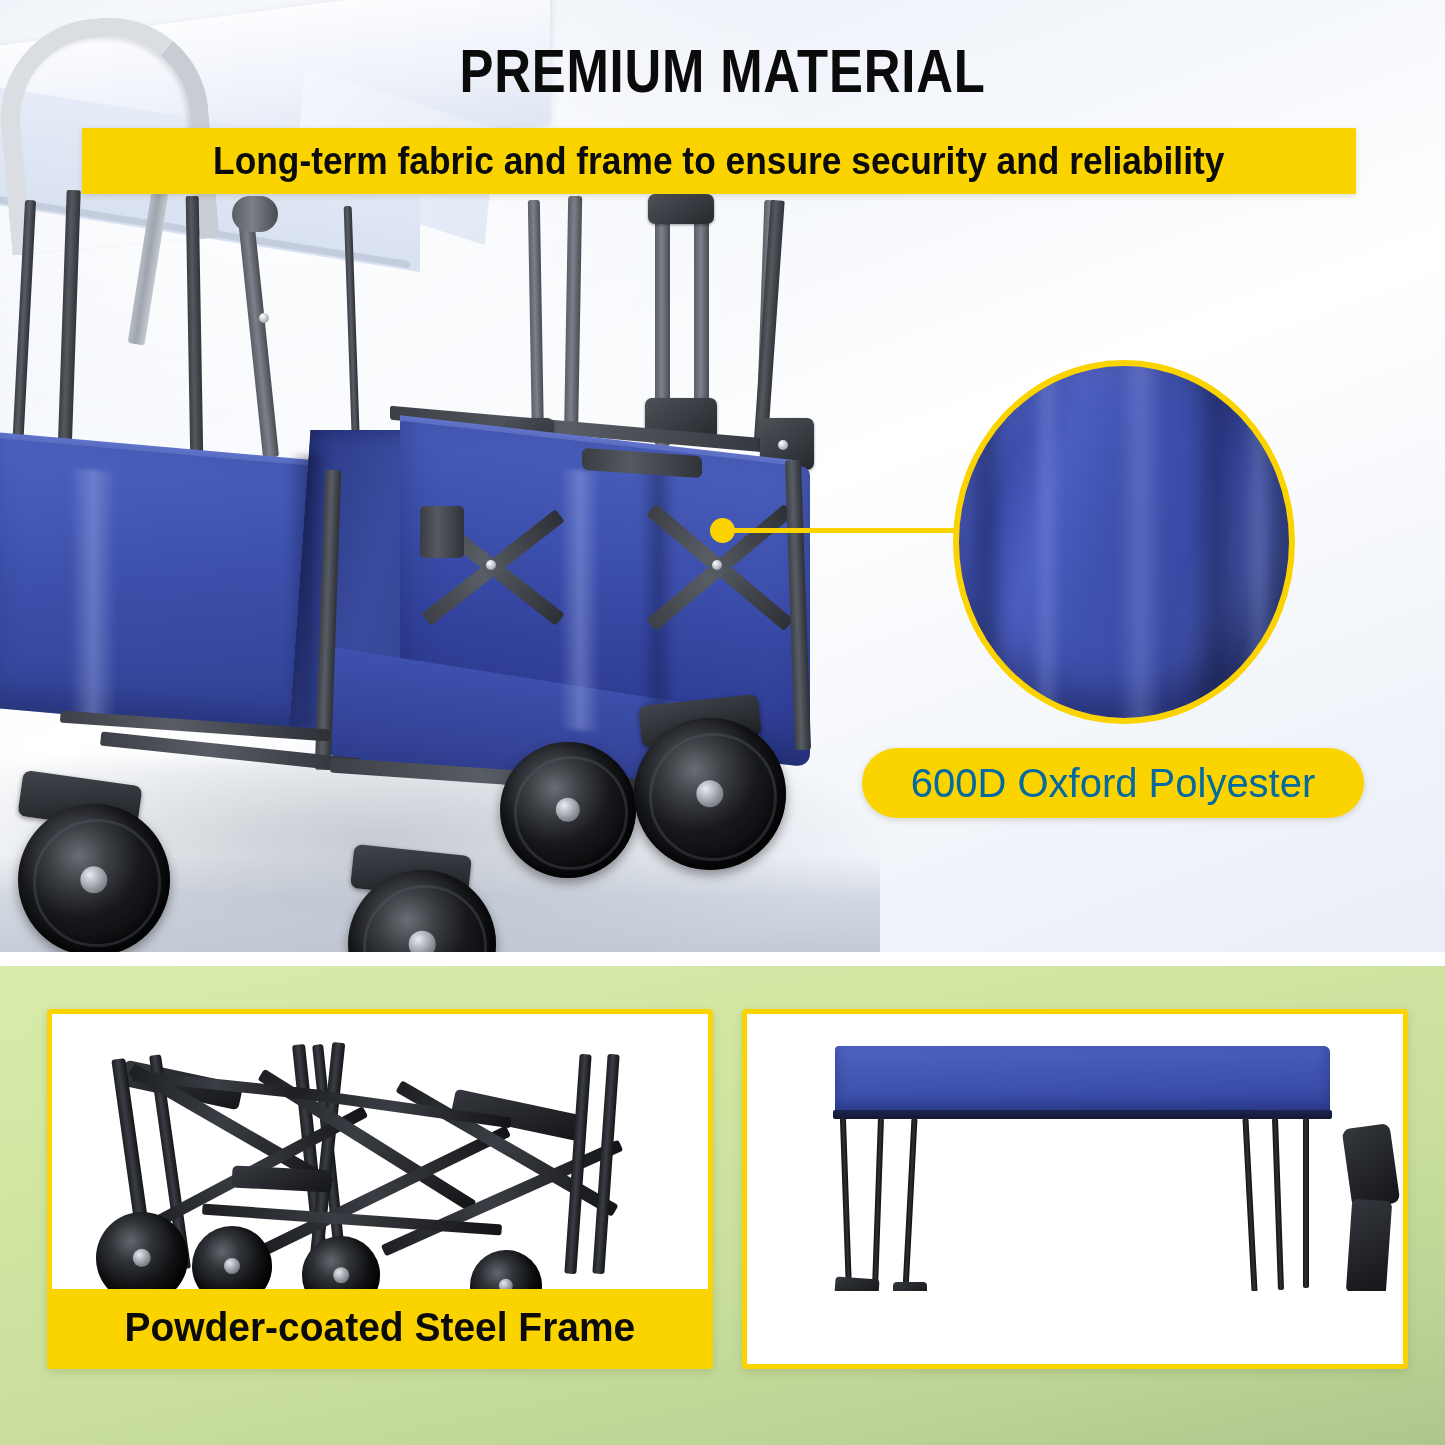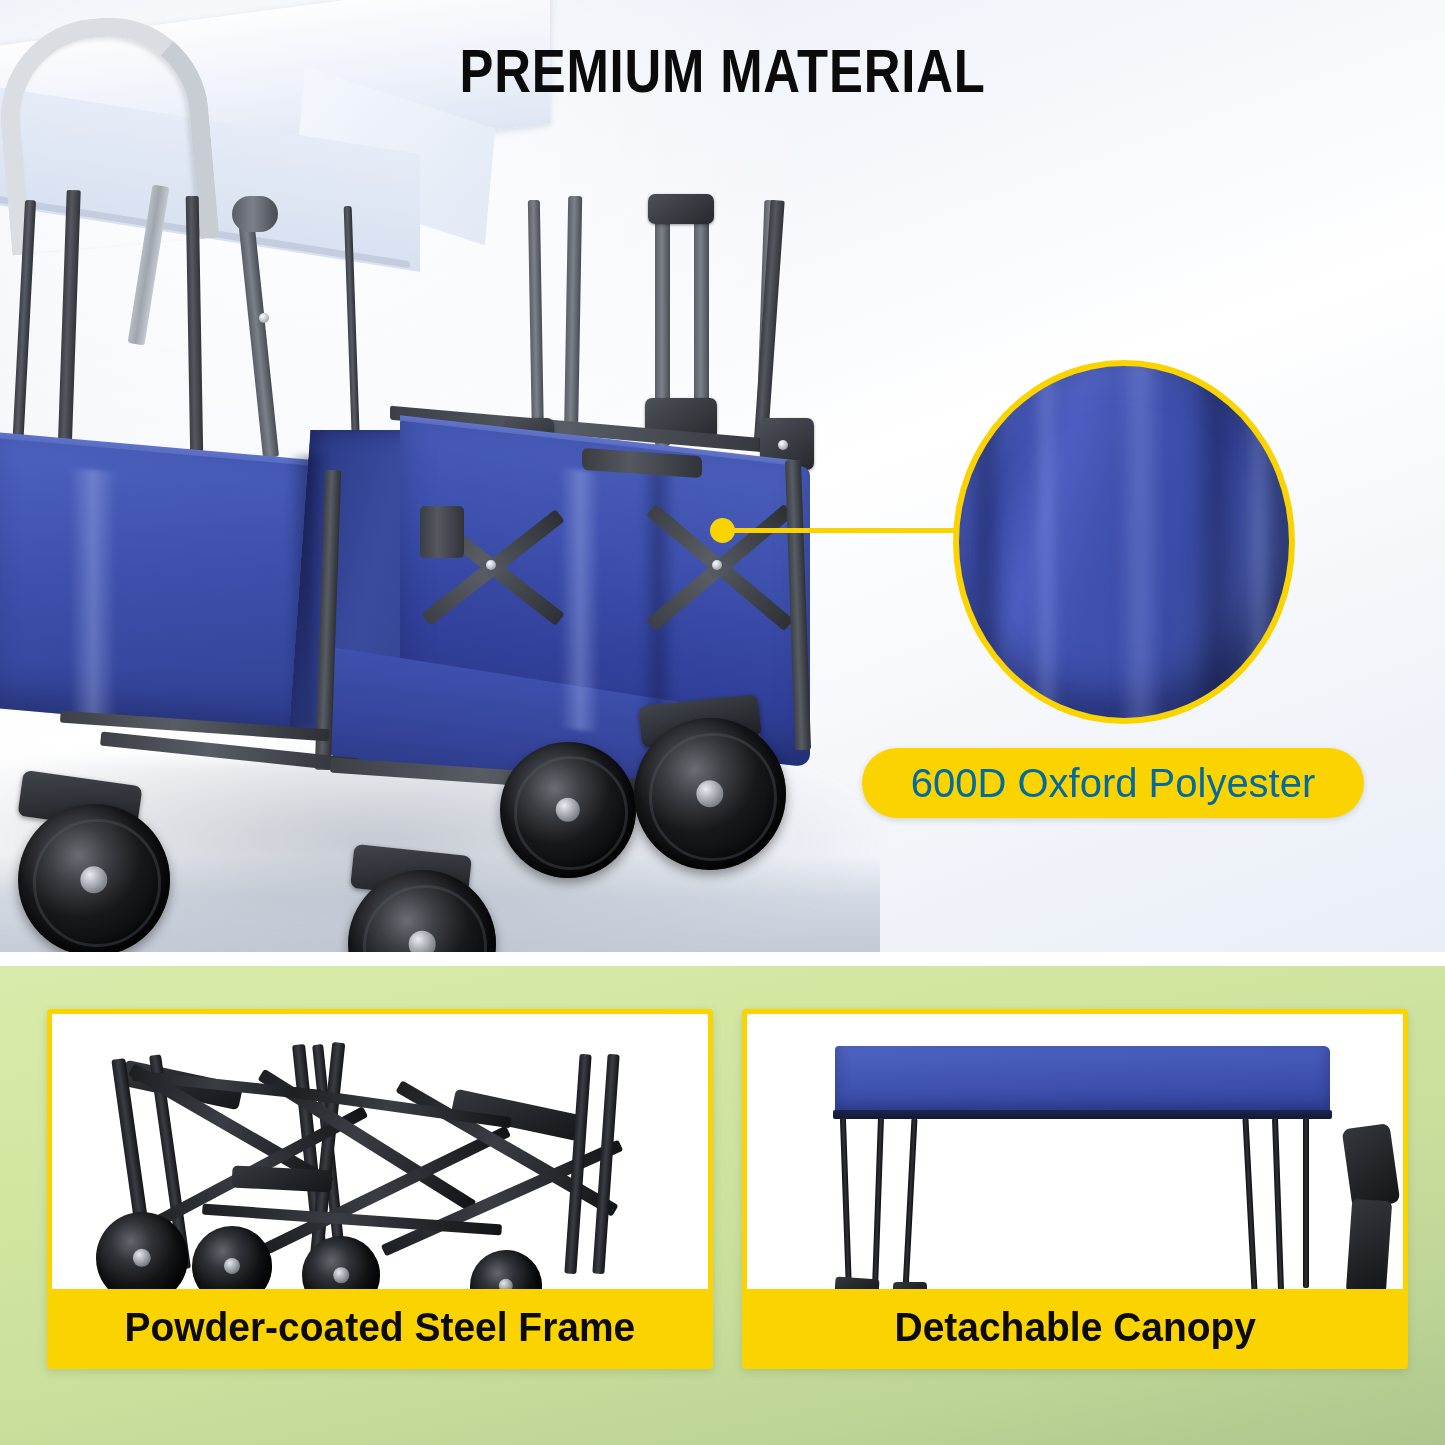--- a/index.html
+++ b/index.html
@@ -332,20 +332,23 @@
       <div class="wheel" style="left:500px;top:742px;width:136px;height:136px;"></div>
       <div class="tread" style="left:514px;top:756px;width:108px;height:108px;"></div>
 
       <div class="fork" style="left:640px;top:700px;width:120px;height:42px;transform:rotate(-6deg);"></div>
       <div class="wheel" style="left:634px;top:718px;width:152px;height:152px;"></div>
       <div class="tread" style="left:649px;top:733px;width:122px;height:122px;"></div>
     </div>
 
     <div id="premium-title">PREMIUM MATERIAL</div>
 
+    <div id="headline-banner">
+      <span id="headline-text">Long-term fabric and frame to ensure security and reliability</span>
+    </div>
 
     <div id="callout-line"></div>
     <div id="callout-dot"></div>
 
     <div id="fabric-circle">
       <div class="fold" style="left:22%;width:9%;"></div>
       <div class="dark" style="left:2%;width:12%;"></div>
       <div class="fold" style="left:48%;width:14%;"></div>
       <div class="dark" style="left:70%;width:16%;"></div>
       <div class="fold" style="left:86%;width:10%;"></div>
@@ -399,18 +402,15 @@
         <div class="cp-pole" style="left:128px;top:104px;width:6px;height:170px;transform:rotate(2deg);"></div>
         <div class="cp-pole" style="left:160px;top:104px;width:6px;height:172px;transform:rotate(3deg);"></div>
         <div class="cp-pole" style="left:500px;top:104px;width:6px;height:174px;transform:rotate(-3deg);"></div>
         <div class="cp-pole" style="left:528px;top:104px;width:6px;height:172px;transform:rotate(-2deg);"></div>
         <div class="cp-pole" style="left:556px;top:104px;width:6px;height:170px;"></div>
         <div class="cp-foot" style="left:88px;top:264px;width:44px;height:18px;transform:rotate(4deg);"></div>
         <div class="cp-foot" style="left:146px;top:268px;width:34px;height:16px;"></div>
         <div class="cp-foot" style="left:600px;top:112px;width:48px;height:80px;border-radius:8px;transform:rotate(-8deg);"></div>
         <div class="cp-foot" style="left:602px;top:186px;width:40px;height:94px;border-radius:6px;transform:rotate(4deg);"></div>
       </div>
-      <div class="panel-label">
-        <span>Detachable Canopy</span>
-      </div>
     </div>
   </div>
 </div>
 
 </body></html>

